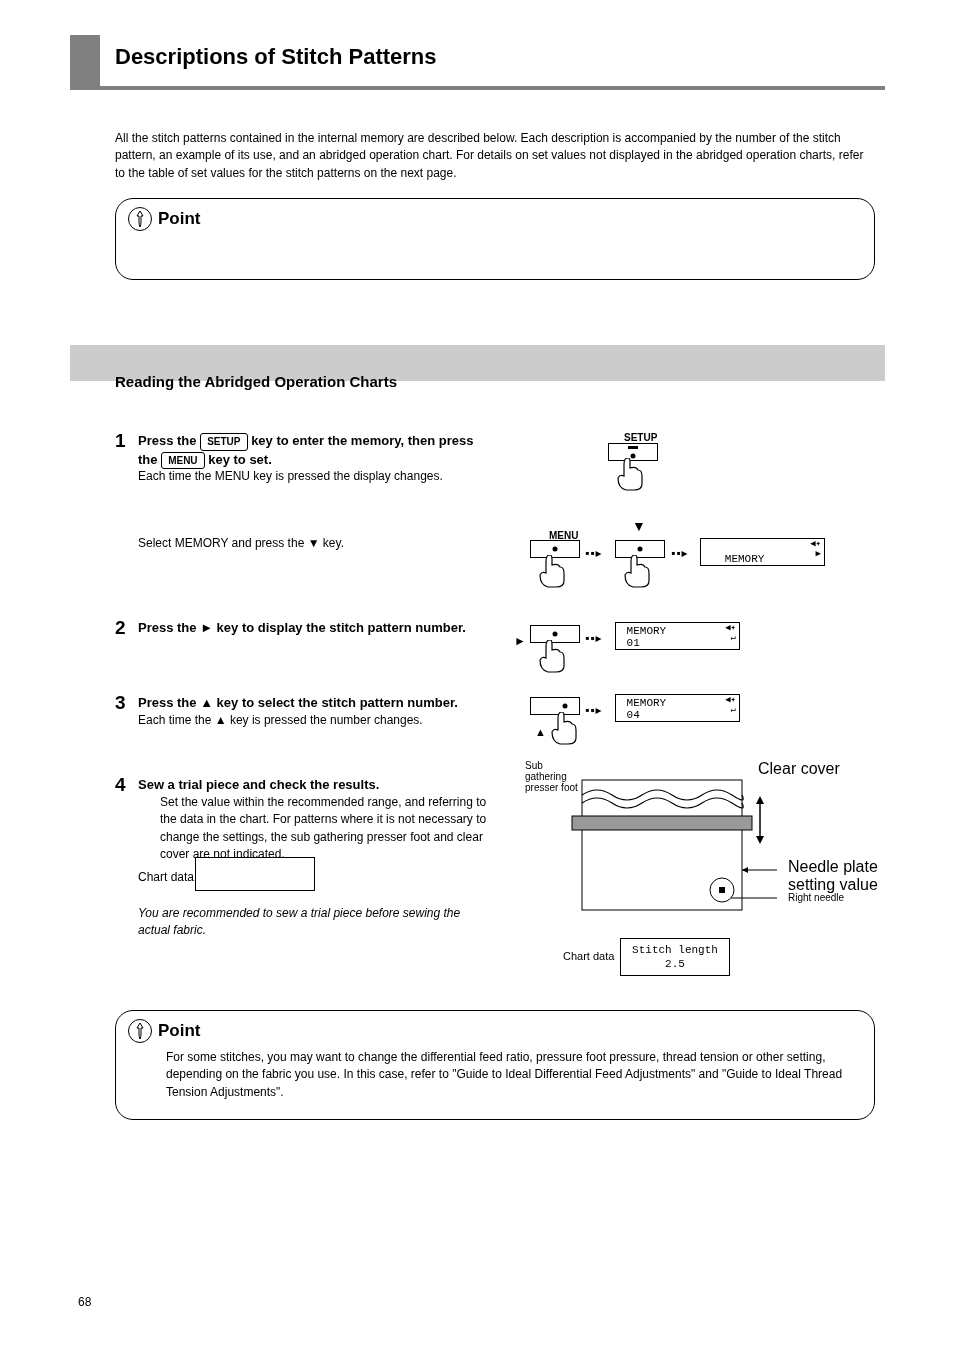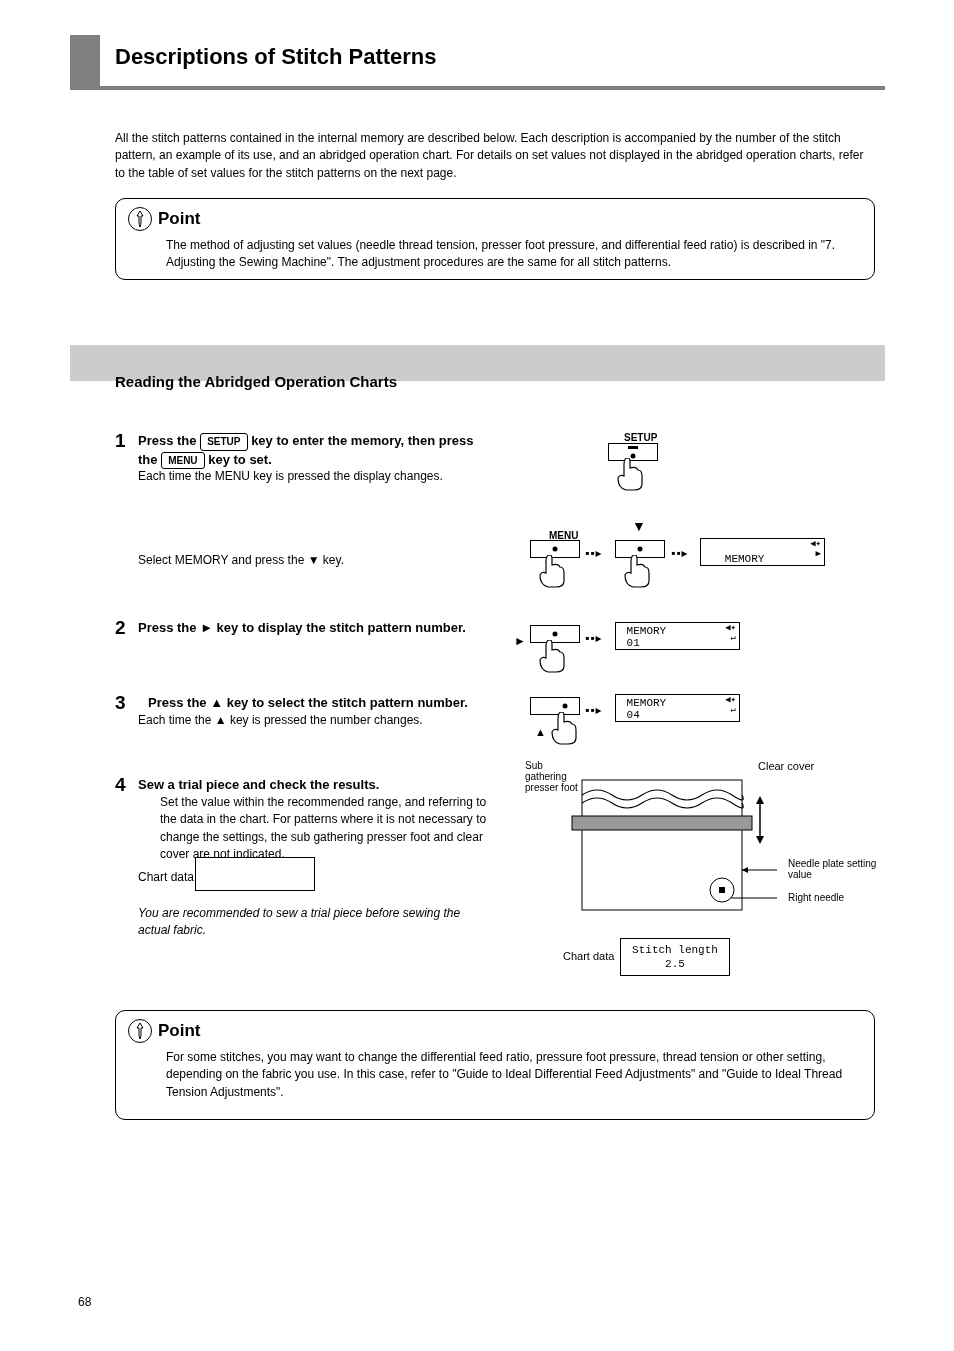--- a/index.html
+++ b/index.html
@@ -38,21 +38,21 @@
   .intro-text {
     position: absolute;
     left: 115px;
     top: 130px;
     width: 760px;
     line-height: 1.45;
   }
   .point-box {
     position: absolute;
     border: 1.5px solid #000;
-    border-radius: 10px;
+    border-radius: 18px;
   }
   .point-box .point-head {
     display: flex;
     align-items: center;
     gap: 6px;
     padding-left: 12px;
     padding-top: 8px;
   }
   .point-box .point-label {
     font-size: 17px;
@@ -178,49 +178,48 @@
 
 <div class="point-box" style="left:115px; top:198px; width:760px; height:82px;">
   <div class="point-head">
     <span class="pen-icon">
       <svg width="12" height="16" viewBox="0 0 12 16">
           <path d="M6 0 L9 5 L7 5 L7 11 Q7 14 6 16 Q5 14 5 11 L5 5 L3 5 Z" fill="none" stroke="#000" stroke-width="1"></path>
         </svg>
     </span>
     <span class="point-label">Point</span>
   </div>
-  <div class="point-body">The method of adjusting set values (needle thread tension, presser foot pressure, and differential feed ratio) is described in "7. Adjusting the Sewing Machine". The adjustment procedures are the same for all stitch patterns.</div>
 </div>
 
 <div class="section-band" style="top:345px;"></div>
 <div class="section-title" style="left:115px; top:353px;margin-top:20px;">Reading the Abridged Operation Charts</div>
 
 <div class="step-num" style="left:115px; top:430px;">1</div>
 <div class="step-head" style="left:138px; top:432px; width:340px;">
   <span>Press the</span>
   <span class="btn">SETUP</span>
   <span>key to enter the memory, then press</span><br>
   <span>the</span>
   <span class="btn">MENU</span>
   <span>key to set.</span>
 </div>
 <div class="step-body" style="left:138px; top:468px; width:340px;">
   Each time the MENU key is pressed the display changes.
 </div>
-<div class="step-body" style="left:138px; top:535px; width:340px;margin-top:17px;">
+<div class="step-body" style="left:138px; top:535px; width:340px;">
   Select MEMORY and press the ▼ key.
 </div>
 
 <div class="step-num" style="left:115px; top:617px;">2</div>
 <div class="step-head" style="left:138px; top:619px; width:340px;">
   Press the ► key to display the stitch pattern number.
 </div>
 
 <div class="step-num" style="left:115px; top:692px;">3</div>
-<div class="step-head" style="left:138px; top:694px; width:340px;text-align:center;">
+<div class="step-head" style="left:138px; top:694px; width:340px;">
   Press the ▲ key to select the stitch pattern number.
 </div>
 <div class="step-body" style="left:138px; top:712px; width:340px;">
   Each time the ▲ key is pressed the number changes.
 </div>
 
 <div class="step-num" style="left:115px; top:774px;">4</div>
 <div class="step-head" style="left:138px; top:776px; width:340px;">Sew a trial piece and check the results.</div>
 <div class="step-body" style="left:138px; top:794px; width:340px;margin-left:22px;">Set the value within the recommended range, and referring to the data in the chart. For patterns where it is not necessary to change the settings, the sub gathering presser foot and clear cover are not indicated.</div>
 <div class="step-body" style="left:138px; top:905px; width:340px;font-style:italic;">You are recommended to sew a trial piece before sewing the actual fabric.</div>
@@ -305,22 +304,22 @@
 
   <line x1="180" y1="100" x2="215" y2="100" stroke="#000" stroke-width="1"></line>
   <polygon points="180,100 186,97 186,103" fill="#000"></polygon>
 
   <circle cx="160" cy="120" r="12" fill="#fff" stroke="#000" stroke-width="1"></circle>
   <rect x="157" y="117" width="6" height="6" fill="#000"></rect>
   <line x1="169" y1="128" x2="215" y2="128" stroke="#000" stroke-width="1"></line>
 </svg>
 
 <div style="position:absolute; left:525px; top:760px; font-size:10px; width:55px; line-height:1.1;">Sub gathering presser foot</div>
-<div style="position:absolute; left:758px; top:760px; font-size:11px;">Clear cover</div>
-<div style="position:absolute; left:788px; top:858px; font-size:10px; width:90px; line-height:1.1;">Needle plate setting value</div>
+<div style="position:absolute; left:758px; top:760px; font-size:16px;">Clear cover</div>
+<div style="position:absolute; left:788px; top:858px; font-size:16px; width:90px; line-height:1.1;">Needle plate setting value</div>
 <div style="position:absolute; left:788px; top:892px; font-size:10px;">Right needle</div>
 
 <div class="chart-data-box" style="left:620px; top:938px; width:110px; height:38px;">
   <div>Stitch length</div>
   <div>2.5</div>
 </div>
 <div style="position:absolute; left:563px; top:950px; font-size:11px;">Chart data</div>
 
 <div class="point-box" style="left:115px; top:1010px; width:760px; height:110px;">
   <div class="point-head">

